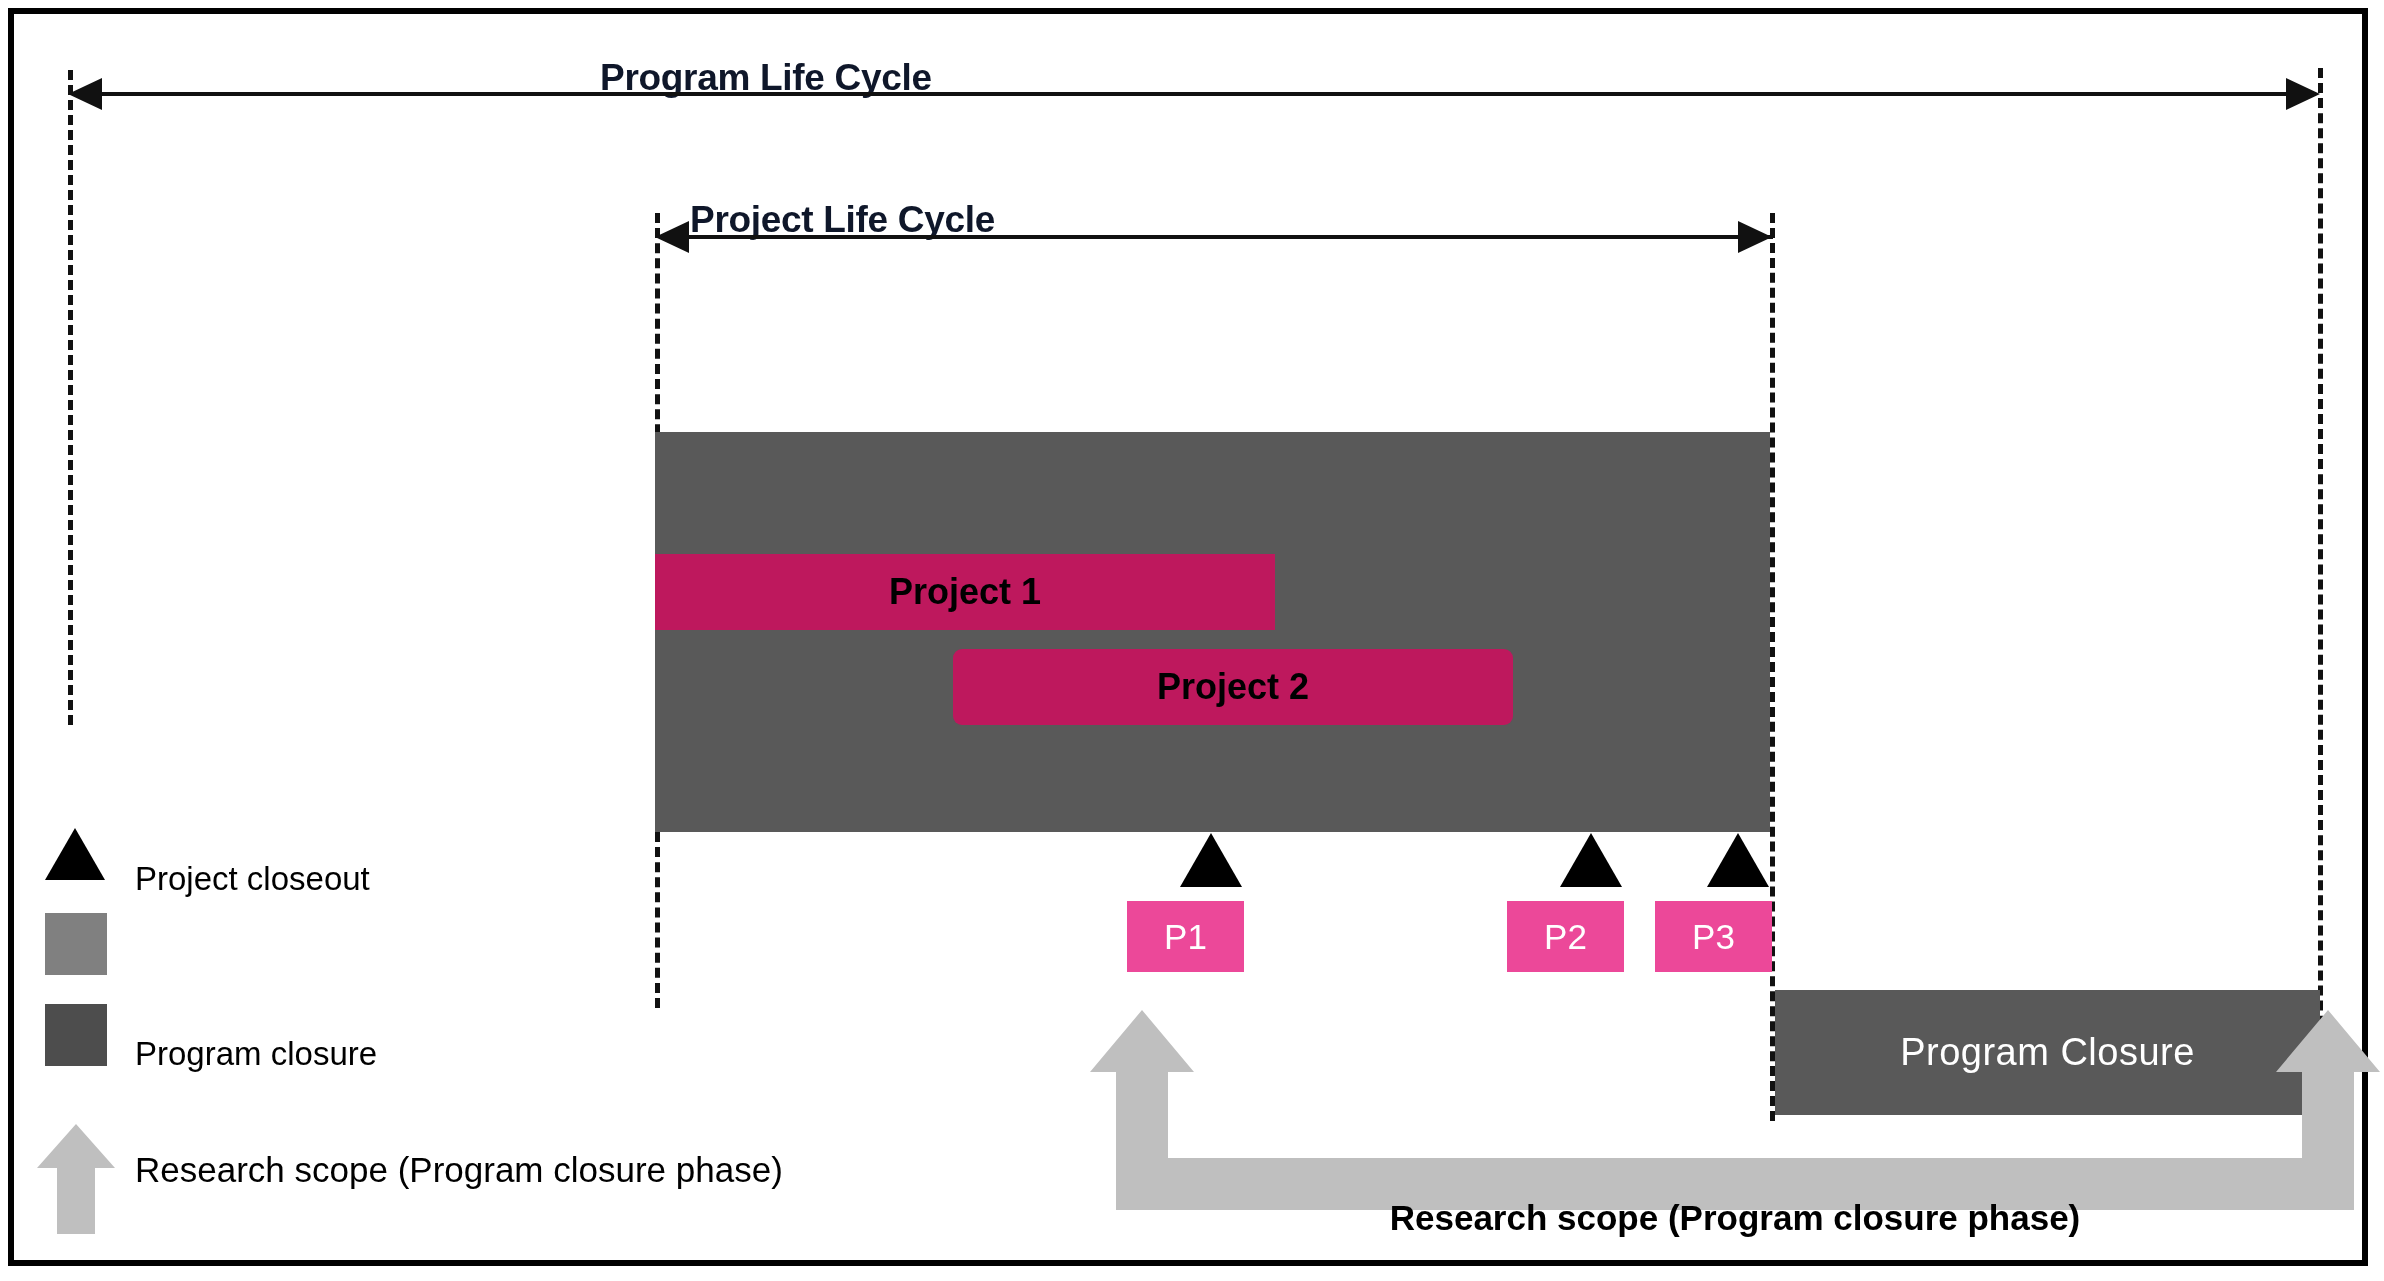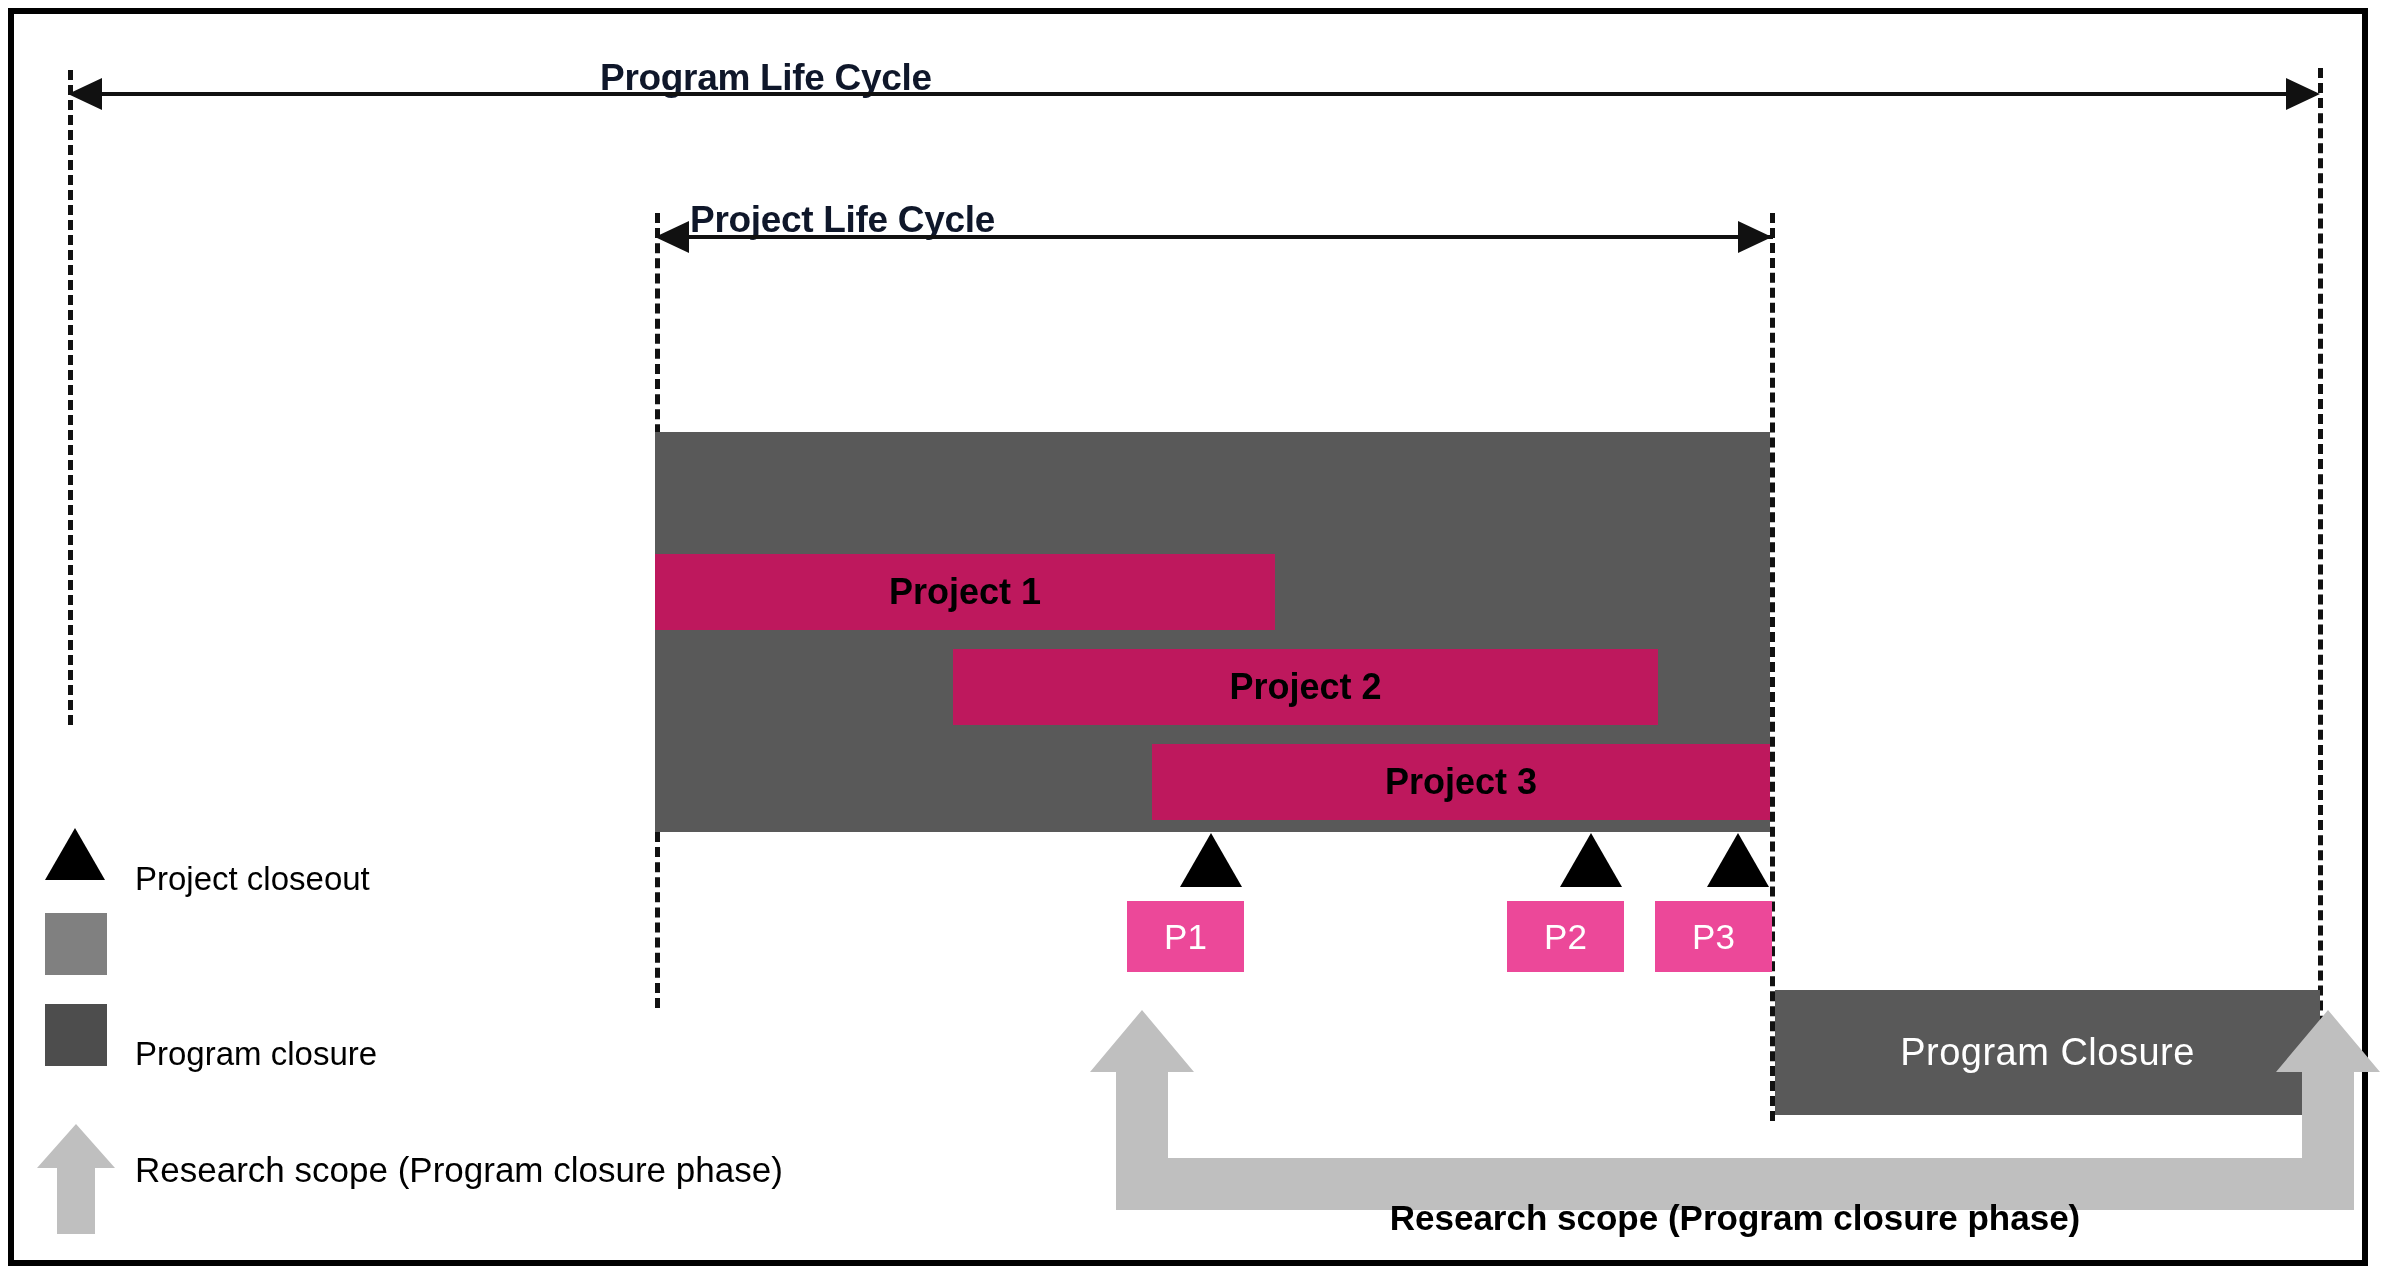--- a/index.html
+++ b/index.html
@@ -156,23 +156,22 @@
 
   <div class="arrow-line" style="left:663px; top:235px; width:1110px;"></div>
   <div class="arrow-head left" style="left:655px; top:221px;"></div>
   <div class="arrow-head right" style="left:1738px; top:221px;"></div>
 
 
   <div class="bar bar-dark" style="left:655px; top:432px; width:1115px; height:400px; display:block;"></div>
 
   <div class="bar bar-light" style="left:655px; top:554px; width:620px; height:76px;">Project 1</div>
 
-  <div class="bar bar-light" style="left:953px; top:649px; width:705px; height:76px;">Project 2</div>
-
-  <div class="bar bar-light" style="left:1152px; top:744px; width:618px; height:76px;">Project 3</div>
+  <div class="bar bar-light" style="left:953px; top:649px; width:560px; height:76px;border-radius:9px;">Project 2</div>
+
 
   <div class="tri" style="left:1180px; top:833px;"></div>
   <div class="bar bar-mid" style="left:1127px; top:901px; width:117px; height:71px;">P1</div>
 
   <div class="tri" style="left:1560px; top:833px;"></div>
   <div class="bar bar-mid" style="left:1507px; top:901px; width:117px; height:71px;">P2</div>
 
   <div class="tri" style="left:1707px; top:833px;"></div>
   <div class="bar bar-mid" style="left:1655px; top:901px; width:117px; height:71px;">P3</div>
 

